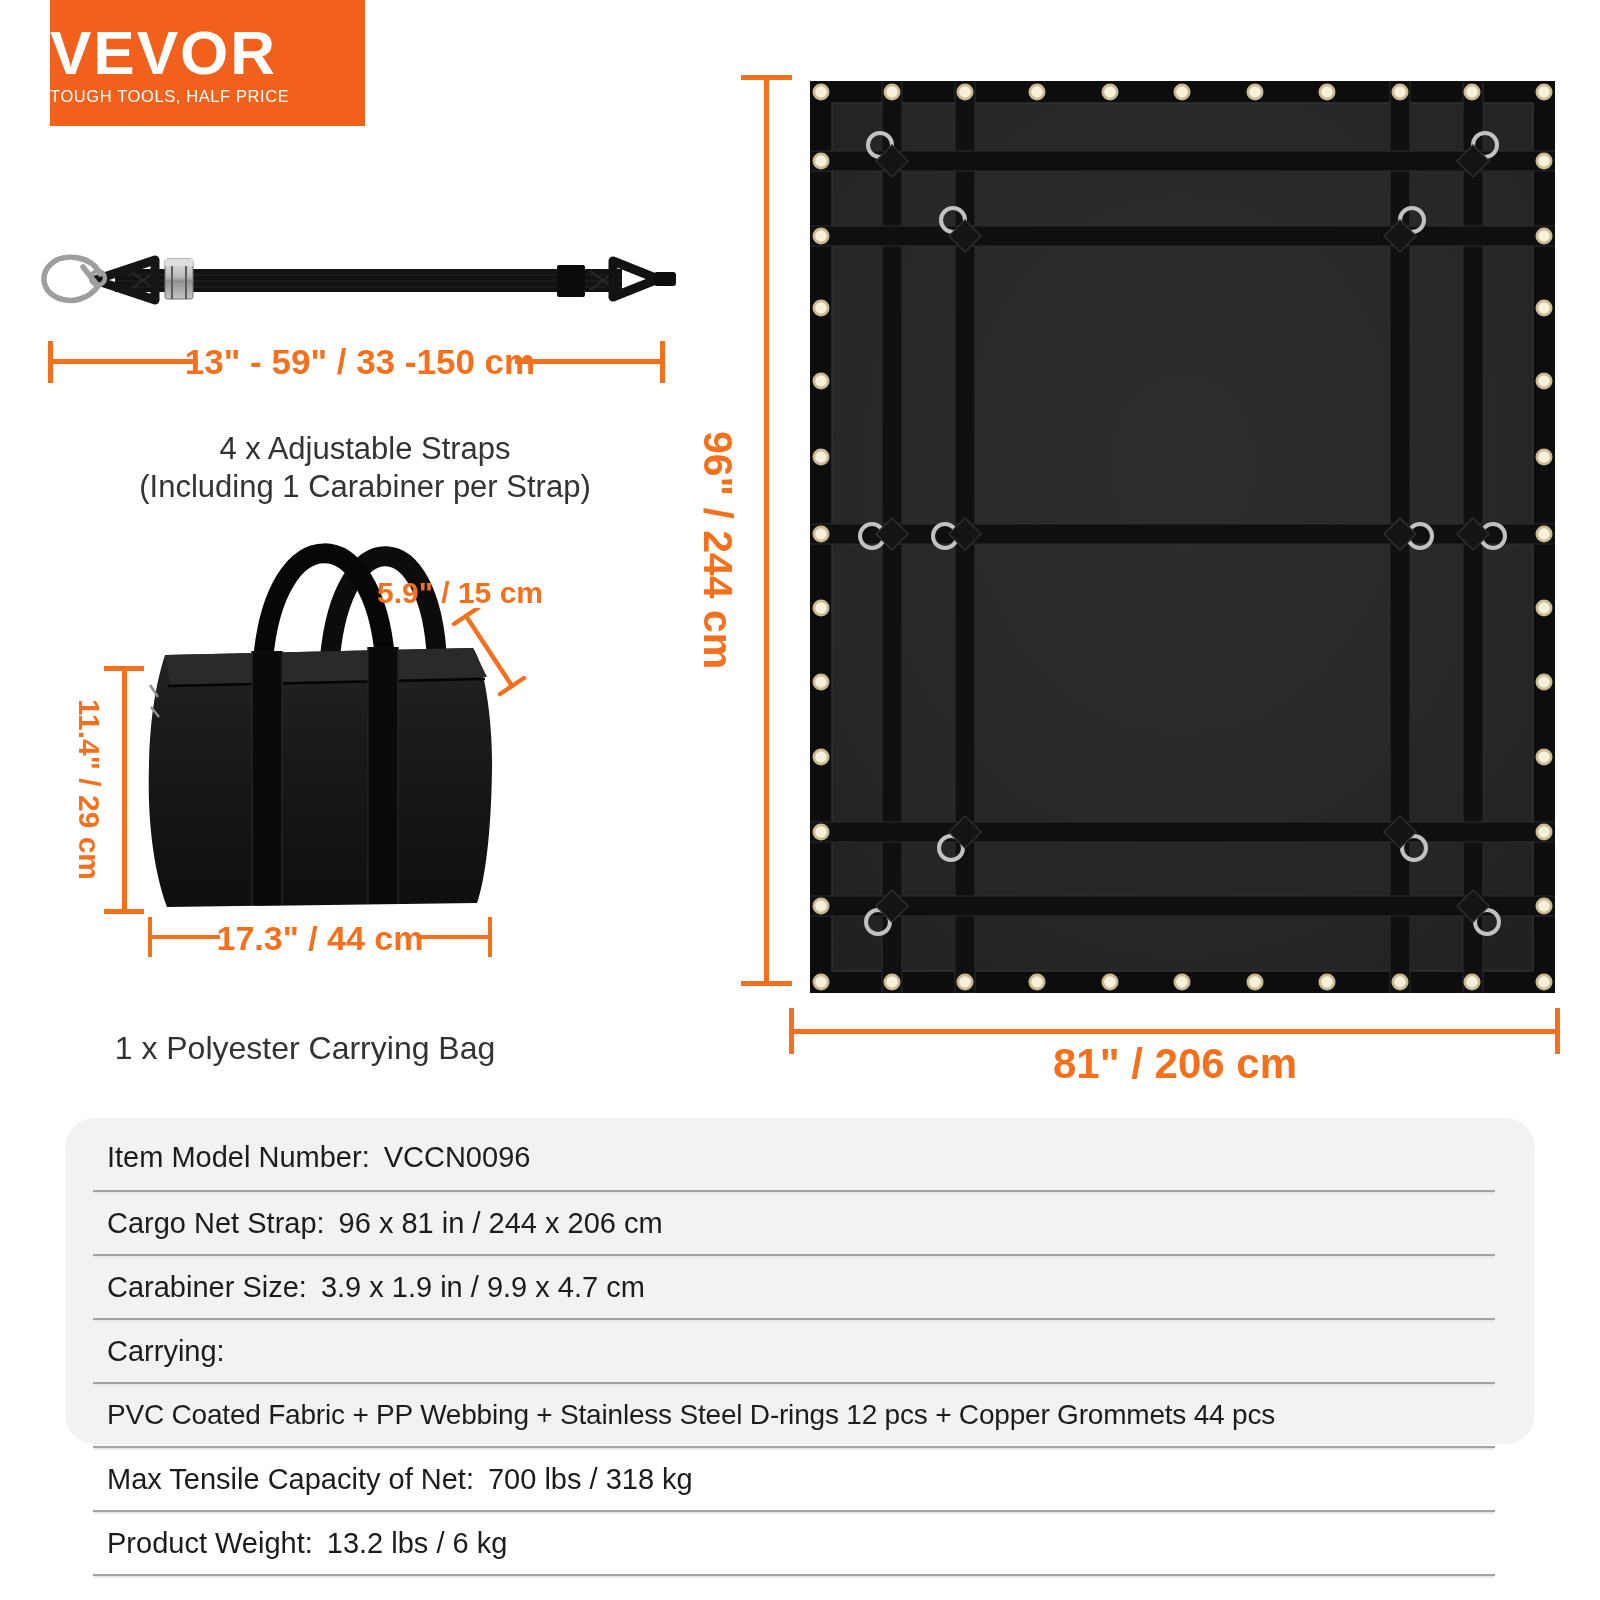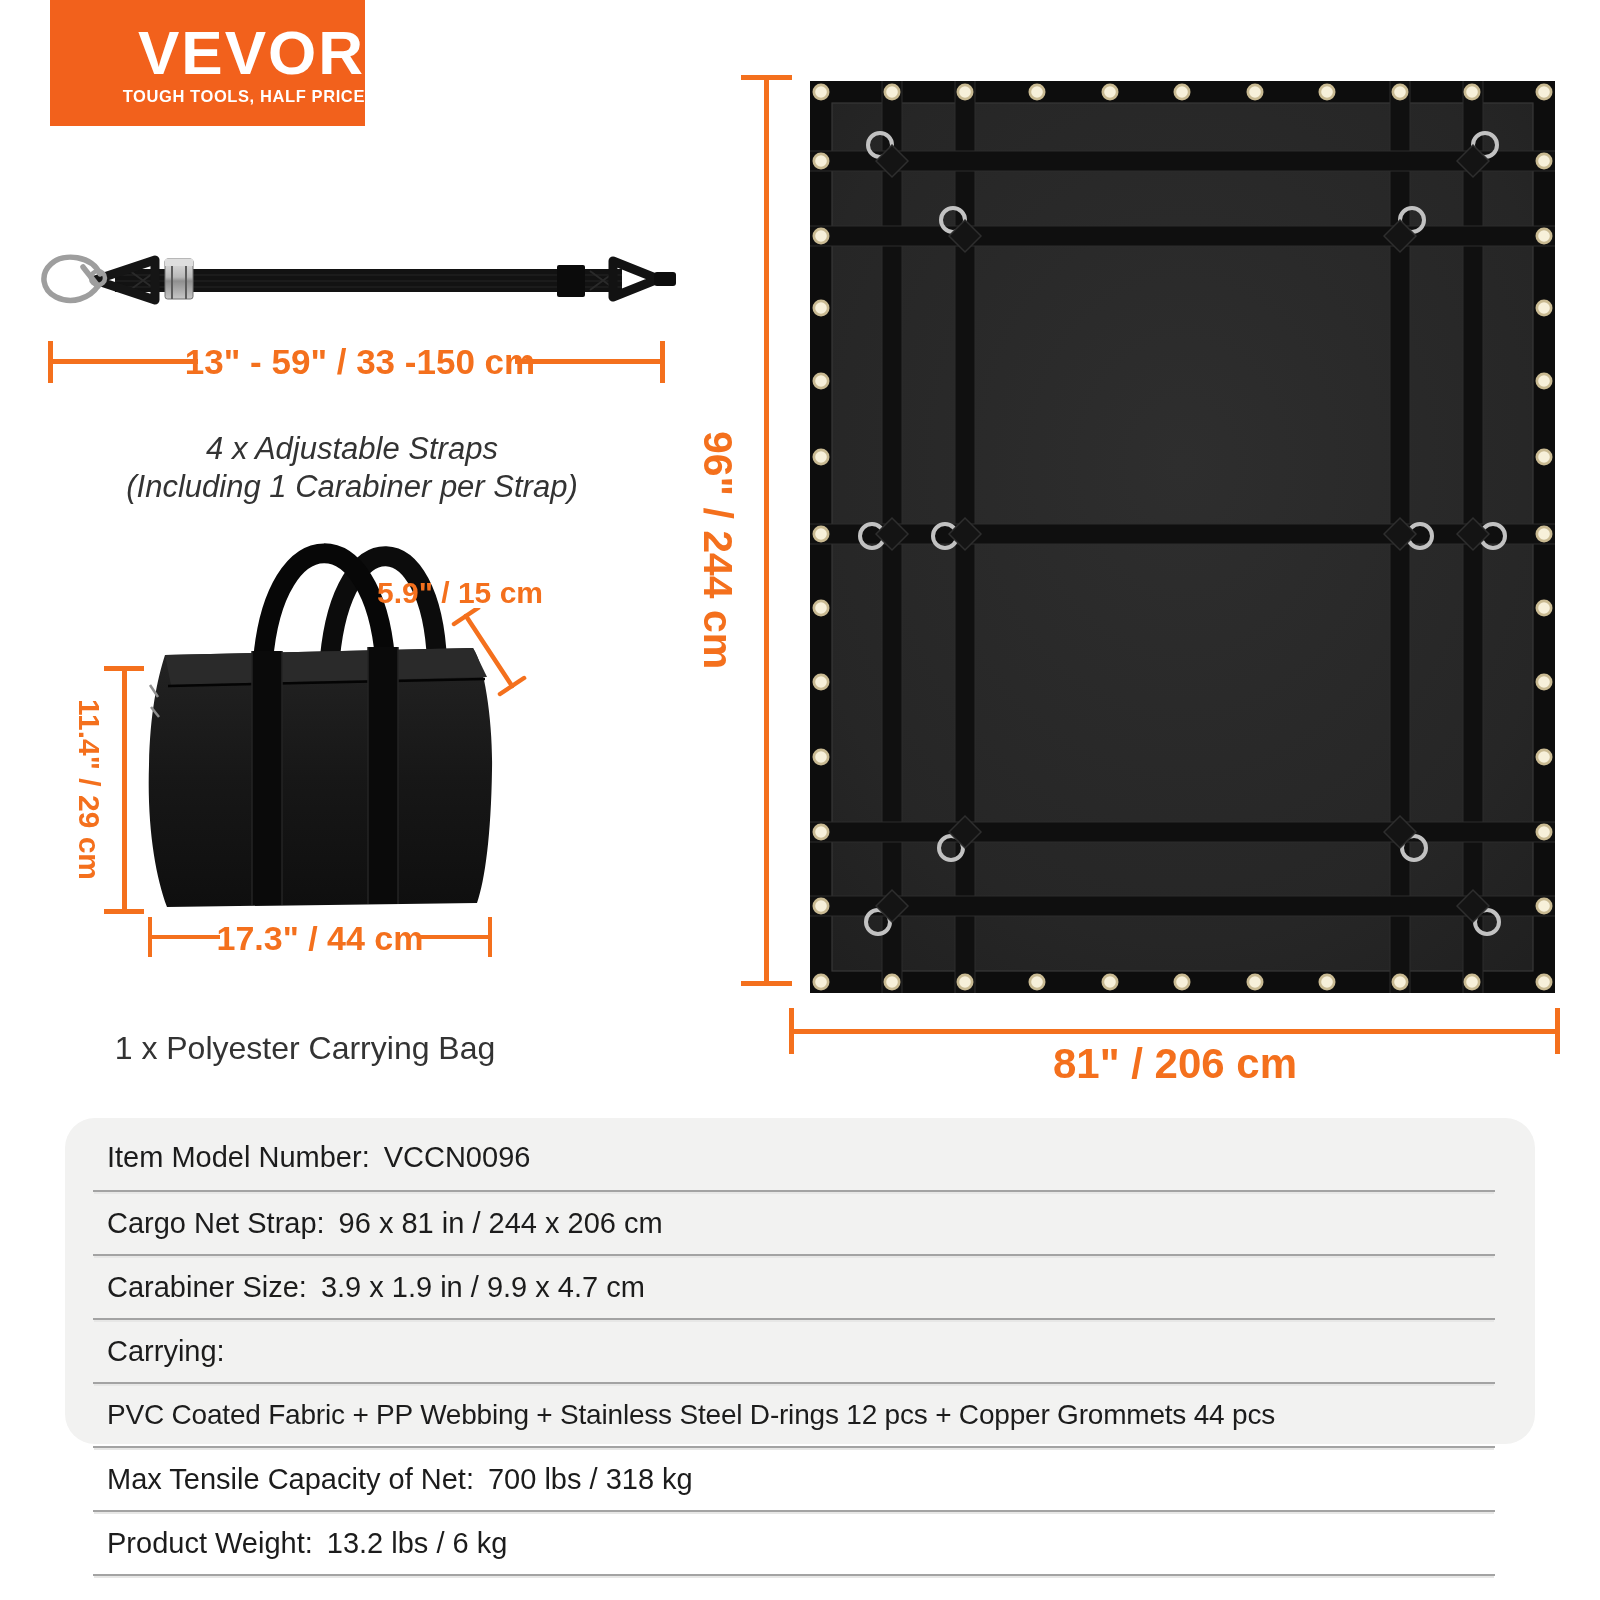--- a/index.html
+++ b/index.html
@@ -4,23 +4,23 @@
 <style>
   html,body{margin:0;padding:0;}
   body{
     width:1600px;height:1600px;position:relative;background:#ffffff;
     font-family:"Liberation Sans","DejaVu Sans",sans-serif;overflow:hidden;
   }
   .abs{position:absolute;}
 
   
   .logo{left:50px;top:0;width:315px;height:126px;background:#f2611c;color:#fff;
-        display:flex;flex-direction:column;align-items:flex-end;justify-content:center;}
+        display:flex;flex-direction:column;align-items:flex-start;justify-content:center;}
   .logo-name{font-size:62px;font-weight:800;letter-spacing:2px;line-height:60px;margin-top:2px;}
-  .logo-slogan{font-size:16.5px;font-weight:700;letter-spacing:.6px;margin-top:4px;}
+  .logo-slogan{font-size:16.5px;font-weight:400;letter-spacing:.6px;margin-top:4px;}
 
   
   .dimbar{position:absolute;background:#f4701d;}
   .dimlab{position:absolute;color:#f4701d;font-weight:700;text-align:center;white-space:nowrap;}
   .vtext{writing-mode:vertical-rl;}
 
   
   .caption{position:absolute;color:#333;text-align:center;}
 
   
@@ -85,21 +85,21 @@
 </svg>
 
 <div>
   <div class="dimbar" style="left:48px;top:341px;width:5px;height:42px;"></div>
   <div class="dimbar" style="left:48px;top:359px;width:150px;height:5px;"></div>
   <div class="dimlab" style="left:160px;top:342px;width:400px;font-size:35px;">13" - 59" / 33 -150 cm</div>
   <div class="dimbar" style="left:515px;top:359px;width:150px;height:5px;"></div>
   <div class="dimbar" style="left:660px;top:341px;width:5px;height:42px;"></div>
 </div>
 
-<div class="caption" style="left:32px;top:430px;width:640px;font-size:31px;line-height:38px;font-style:italic;">
+<div class="caption" style="left:45px;top:430px;width:640px;font-size:31px;line-height:38px;">
   <div>4 x Adjustable Straps</div>
   <div>(Including 1 Carabiner per Strap)</div>
 </div>
 
 <svg class="abs" style="left:135px;top:535px;" width="370" height="385" viewBox="0 0 370 385">
   <defs>
     <linearGradient id="bagG" x1="0" y1="0" x2="0" y2="1">
       <stop offset="0" stop-color="#232323"></stop>
         <stop offset=".5" stop-color="#171717"></stop>
       <stop offset="1" stop-color="#0f0f0f"></stop>

